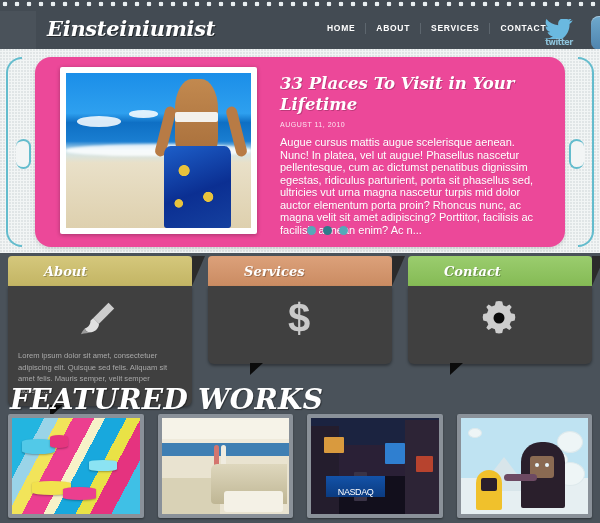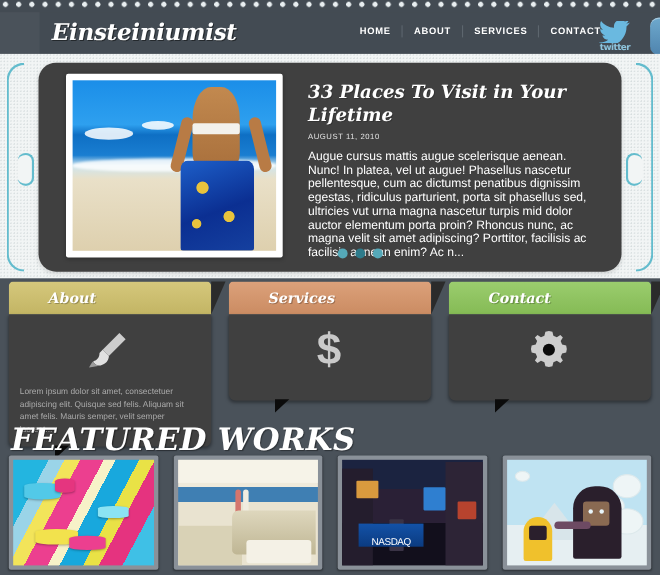--- a/index.html
+++ b/index.html
@@ -131,21 +131,21 @@
     background: #f2f5f5;
   }
   .bracket.left::after  { right: -9px; border-left: none; }
   .bracket.right::after { left: -9px;  border-right: none; }
 
   
   .slider {
     position: absolute;
     top: 57px; left: 35px;
     width: 530px; height: 190px;
-    background: #404040;
+    background: #ec4899;
     border-radius: 16px;
     box-shadow: 0 2px 4px rgba(0,0,0,.12);
   }
 
   .slide-photo {
     position: absolute;
     left: 25px; top: 10px;
     width: 197px; height: 167px;
     background: #ffffff;
     padding: 6px;

